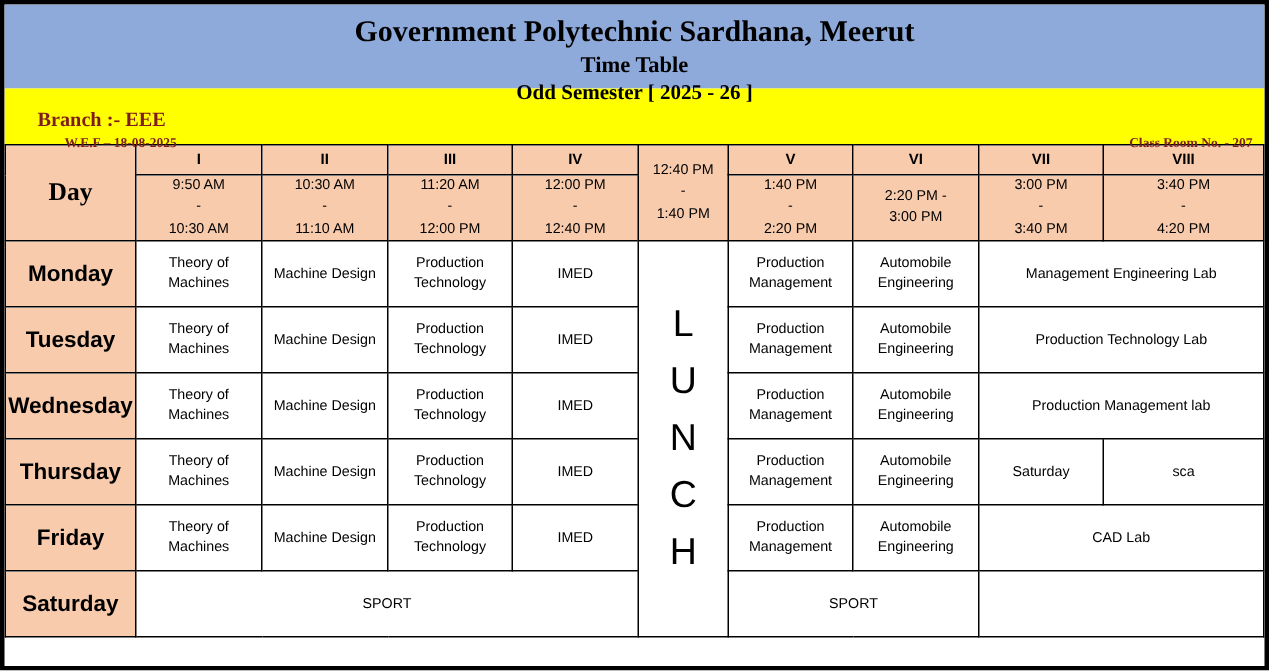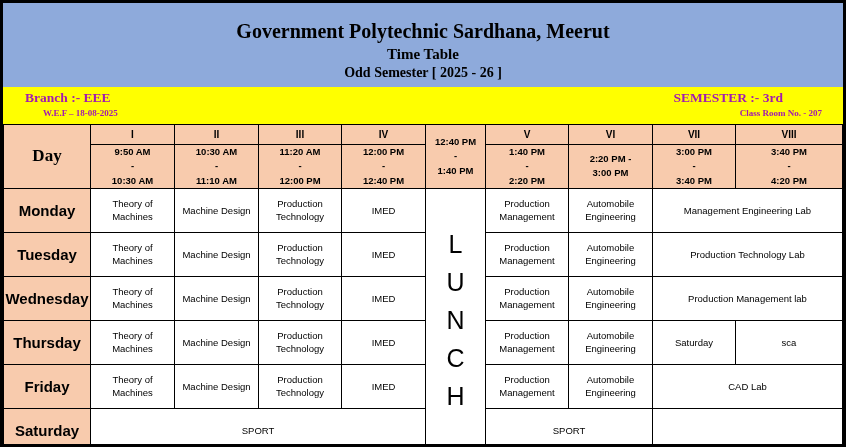--- a/index.html
+++ b/index.html
@@ -4,51 +4,51 @@
 <style>
   html,body{margin:0;padding:0;background:#ffffff;}
   .page{
     width:846px;height:447px;box-sizing:border-box;
     border:3px solid #000;
     font-family:"Liberation Sans",sans-serif;
     background:#fff;overflow:hidden;
   }
   
   .banner{
-    background:#8EAADB;height:84px;box-sizing:border-box;
-    text-align:center;padding-top:17px;
+    background:#8EAADB;height:56px;box-sizing:border-box;
+    text-align:center;padding-top:7px;
     font-family:"Liberation Serif",serif;font-weight:bold;color:#000;
   }
   .banner .title{font-size:20px;line-height:22px;}
   .banner .subtitle{font-size:15px;line-height:20px;margin-top:2px;}
   .banner .semline{font-size:14px;line-height:17px;}
   
   .yellow{
     background:#FFFF00;height:37px;box-sizing:border-box;
-    font-family:"Liberation Serif",serif;font-weight:bold;color:#a21caf;
-    padding-top:3px;
+    font-family:"Liberation Serif",serif;font-weight:bold;color:#7f1d1d;
+    padding-top:13px;
   }
   .yrow1{display:flex;justify-content:space-between;font-size:13.5px;line-height:16px;}
   .yrow1 .branch{margin-left:22px;}
   .yrow1 .sem{margin-right:60px;}
   .yrow2{display:flex;justify-content:space-between;font-size:9px;line-height:12px;margin-top:1px;}
   .yrow2 .wef{margin-left:40px;}
-  .yrow2 .room{margin-right:21px;}
+  .yrow2 .room{margin-right:8px;}
   
   table.tt{width:100%;border-collapse:collapse;table-layout:fixed;}
   .tt td{
     border:1.5px solid #000;text-align:center;vertical-align:middle;
     padding:0;overflow:hidden;color:#000;
   }
   .peach{background:#F8CBAD;}
   .r-num{height:20px;}
   .r-time{height:40px;}
   .r-day{height:44px;padding-left:36px;}
   .num{font-weight:bold;font-size:10px;}
-  .time{font-weight:bold;font-size:9.5px;white-space:pre-line;line-height:1.5;margin-top:32px;}
+  .time{font-weight:normal;font-size:9.5px;white-space:pre-line;line-height:1.5;margin-top:32px;}
   .dayhead{font-family:"Liberation Serif",serif;font-weight:bold;font-size:17px;}
   .dayname{font-weight:bold;font-size:15px;text-align:left;padding-left:6px;}
   .subject{font-size:9.5px;color:#262626;line-height:1.4;padding:2px 6px;}
   .lunchbody{
     background:#fff;white-space:pre-line;font-size:25px;line-height:38px;
     font-weight:500;color:#111;
   }
 </style>
 </head>
 <body>
@@ -57,21 +57,20 @@
 
   <header class="banner">
     <div class="title">Government Polytechnic Sardhana, Meerut</div>
     <div class="subtitle">Time Table</div>
     <div class="semline">Odd Semester [ 2025 - 26 ]</div>
   </header>
 
   <div class="yellow">
     <div class="yrow1">
       <span class="branch">Branch :-  EEE</span>
-      <span class="sem">SEMESTER  :-   3rd</span>
     </div>
     <div class="yrow2">
       <span class="wef">W.E.F – 18-08-2025</span>
       <span class="room">Class Room No. -    207</span>
     </div>
   </div>
 
   <table class="tt">
     <colgroup>
       <col style="width:87px">

